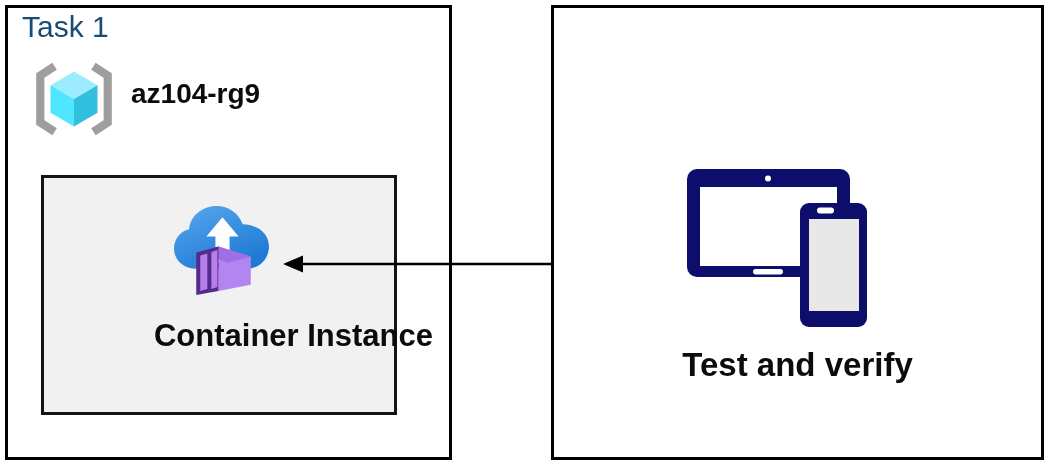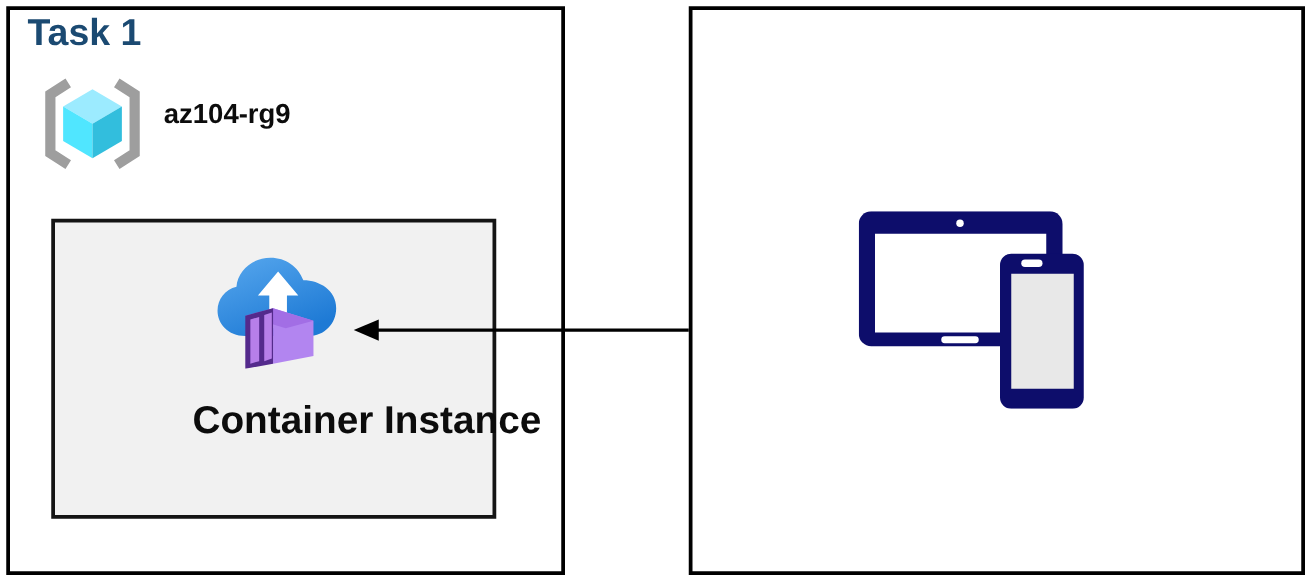--- a/index.html
+++ b/index.html
@@ -1,25 +1,25 @@
 <!DOCTYPE html>
 <html><head>
 <meta charset="utf-8">
 <style>
   html,body{margin:0;padding:0;background:#ffffff;}
   body{font-family:"Liberation Sans","DejaVu Sans",sans-serif;}
   .canvas{position:relative;width:1049px;height:465px;background:#ffffff;overflow:hidden;}
   .panel{position:absolute;background:#ffffff;border:3px solid #000000;box-sizing:border-box;}
   .panel-task1{left:5px;top:5px;width:447px;height:455px;}
   .panel-task2{left:551px;top:5px;width:493px;height:455px;}
-  .panel-title{position:absolute;font-size:30px;font-weight:bold;color:#1b4a72;letter-spacing:0px;text-align:right;}
+  .panel-title{position:absolute;font-size:30px;font-weight:normal;color:#1b4a72;letter-spacing:0px;text-align:right;}
   .title-1{left:22px;top:10px;}
   .title-2{left:585px;top:12px;}
   .rg-icon{position:absolute;left:27px;top:60px;width:94px;height:78px;}
-  .rg-name{position:absolute;left:131px;top:78px;font-size:22px;font-weight:bold;color:#0c0c0c;}
+  .rg-name{position:absolute;left:131px;top:78px;font-size:28px;font-weight:bold;color:#0c0c0c;}
   .inner-box{position:absolute;left:41px;top:175px;width:356px;height:240px;background:#f1f1f1;border:3px solid #141414;box-sizing:border-box;}
   .aci-icon{position:absolute;left:172px;top:198px;width:103px;height:97px;}
   .container-label{position:absolute;left:41px;top:318px;width:429px;text-align:center;font-size:31px;font-weight:bold;color:#0c0c0c;margin-left:38px;}
   .devices-icon{position:absolute;left:687px;top:169px;width:182px;height:158px;}
   .task2-caption{position:absolute;left:551px;top:346px;width:493px;text-align:center;font-size:33px;font-weight:bold;color:#0c0c0c;}
   .connector{position:absolute;left:280px;top:250px;width:400px;height:30px;}
 </style>
 </head>
 <body>
 
@@ -71,14 +71,15 @@
       <rect x="13" y="18" width="137" height="79" fill="#ffffff"></rect>
       <circle cx="81" cy="9.5" r="3" fill="#ffffff"></circle>
       <rect x="66" y="100" width="30" height="5.5" rx="2.75" fill="#ffffff"></rect>
     </g>
     <g>
       <rect x="113" y="34" width="67" height="124" rx="9" fill="#0d0d6b"></rect>
       <rect x="122" y="50" width="50" height="92" fill="#e8e8e8"></rect>
       <rect x="130" y="38.5" width="17" height="6" rx="3" fill="#ffffff"></rect>
     </g>
   </svg>
+  <div class="task2-caption">Test and verify</div>
 
 </div>
 
 </body></html>

